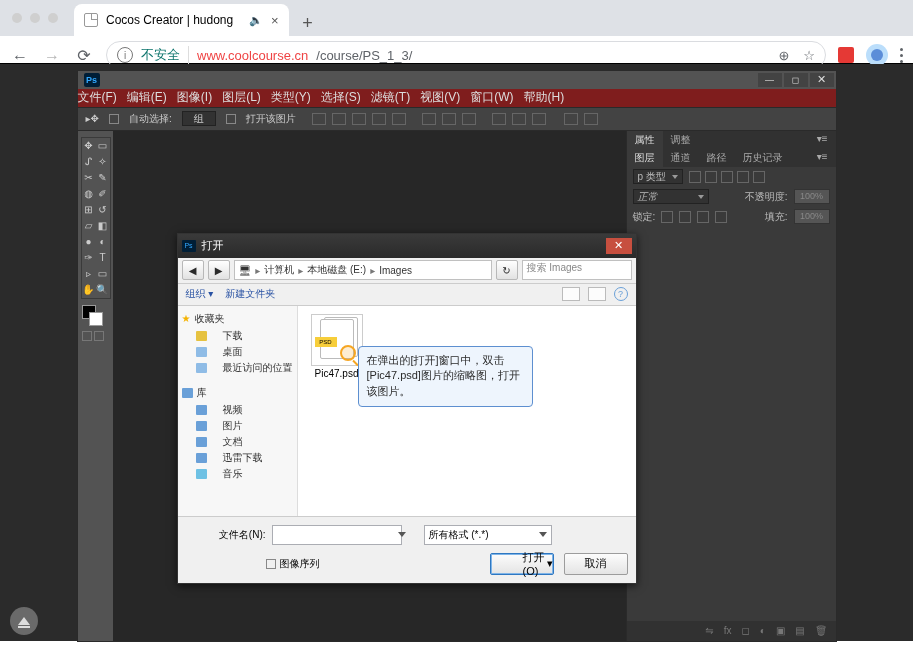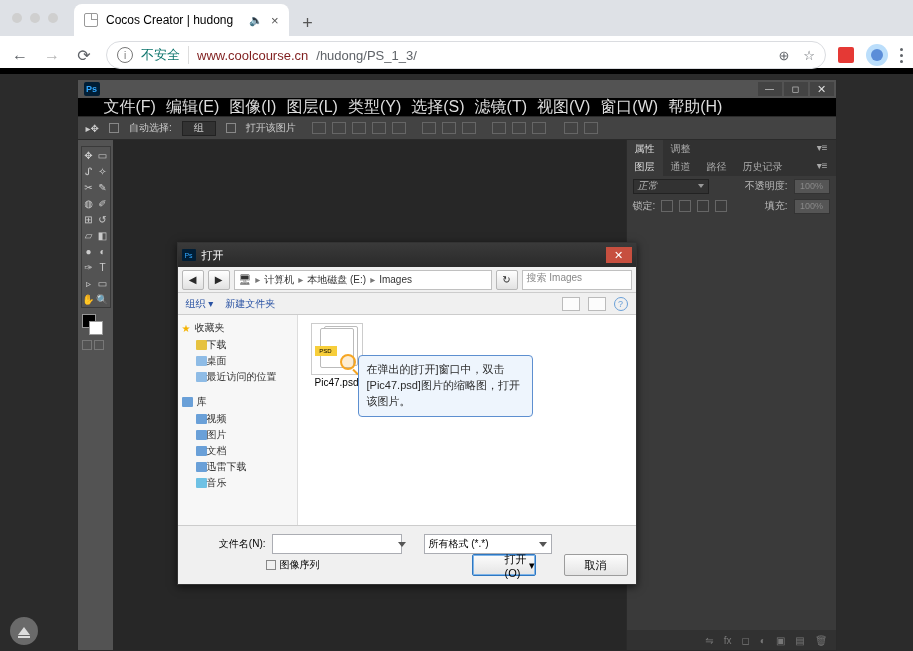--- a/index.html
+++ b/index.html
@@ -1,53 +1,53 @@
 <!DOCTYPE html>
 <html><head>
 <meta charset="utf-8">
 <style>
   * { box-sizing: border-box; font-family: "Microsoft YaHei", Arial, sans-serif; }
   body { margin:0; width:913px; height:651px; background:#fff; overflow:hidden; color:#000; }
   
-  .chrome { height:74px; border-bottom:6px solid #000000; background:#fff;}
+  .chrome { height:64px; border-bottom:1px solid #000000; background:#fff;}
   .tabrow { height:36px; display:flex; align-items:flex-end; background:#dee1e6;}
   .mac-dots { display:flex; gap:8px; padding:0 12px; align-items:center; height:36px;}
   .mdot { width:10px; height:10px; border-radius:50%; background:#cfcfcf;}
   .tab { height:32px; background:#fff; border-radius:8px 8px 0 0; display:flex; align-items:center; padding:0 10px; font-size:12px; gap:8px; margin-left:4px; min-width:210px;}
   .page-icon { width:14px; height:14px; border:1px solid #999; border-radius:2px; position:relative;}
   .page-icon:after { content:""; position:absolute; right:0; top:0; width:5px; height:5px; border-left:1px solid #999; border-bottom:1px solid #999;}
   .tab-spacer { flex:1;}
   .speak { font-size:11px; color:#555;}
   .tabx { font-size:13px; color:#555; cursor:pointer;}
   .newtab { width:26px; height:26px; display:flex; align-items:center; justify-content:center; color:#555; font-size:18px; margin-left:6px;}
   .addrbar { height:38px; display:flex; align-items:center; gap:12px; padding:0 10px;}
   .nav-ico { width:20px; text-align:center; color:#5f6368; font-size:16px;}
   .nav-ico.disabled { color:#b7b7b7;}
   .addr { flex:1; display:flex; align-items:center; gap:8px; height:28px; border:1px solid #dadce0; border-radius:14px; padding:0 10px; font-size:13px;}
   .info-ico { width:16px; height:16px; border:1px solid #777; border-radius:50%; font-size:10px; display:flex; align-items:center; justify-content:center; color:#777;}
   .insecure { color:#0f766e;}
   .divider { width:1px; height:18px; background:#ddd;}
-  .url-host { color:#7f1d1d;}
+  .url-host { color:#ef4444;}
   .url-path { color:#5f6368;}
   .addr-right { display:flex; gap:14px; color:#5f6368;}
   .red-sq { width:16px; height:16px; background:#e53935; border-radius:2px;}
   .avatar { width:22px; height:22px; border-radius:50%; background:#bbdefb; display:flex; align-items:center; justify-content:center;}
   .avatar span { width:12px; height:12px; border-radius:50%; background:#5b8dd8;}
   .dots3 { display:flex; flex-direction:column; gap:3px;}
   .dots3 i { width:3px; height:3px; background:#5f6368; border-radius:50%; display:block;}
   
-  .content { height:577px; background:#2b2b2b; display:flex; justify-content:center; align-items:flex-end; position:relative;}
+  .content { height:577px; background:#2b2b2b; display:flex; justify-content:center; align-items:center; position:relative;}
   
   .ps { margin-top:6px; width:760px; background:#535353; border:1px solid #2a2a2a; position:relative;}
   .ps-titlebar { height:18px; background:#535353; display:flex; align-items:center; justify-content:space-between; padding:0 2px;}
   .ps-logo { width:16px; height:14px; background:#001e36; color:#31a8ff; font-size:9px; font-weight:bold; display:flex; align-items:center; justify-content:center; border-radius:2px; margin-left:4px;}
   .winbtns { display:flex;}
   .wbtn { width:24px; height:14px; background:#434343; margin-left:2px; display:flex; align-items:center; justify-content:center; color:#ddd; font-size:9px;}
   .wbtn.close { font-size:11px;}
-  .ps-menu { height:18px; background:#000000; display:flex; align-items:center; gap:10px; padding-left:26px; font-size:16px; color:#ddd;}
+  .ps-menu { height:18px; background:#7f1d1d; display:flex; align-items:center; gap:10px; font-size:12px; color:#ddd;}
   .ps-options { height:24px; background:#434343; border-top:1px solid #2a2a2a; border-bottom:1px solid #2a2a2a; display:flex; align-items:center; gap:10px; padding:0 8px; font-size:10px; color:#ccc;}
   .opt-box { width:34px; height:15px; background:#323232; border:1px solid #222; display:flex; align-items:center; justify-content:center;}
   .checkbox { width:10px; height:10px; border:1px solid #888;}
   .tinyicons { display:flex; gap:6px; margin-left:6px;}
   .tinyicons span { width:14px; height:12px; border:1px solid #666;}
   .ps-body { display:flex; height:510px;}
   .toolcol { width:35px; background:#535353; padding-top:6px;}
   .toolbox { width:30px; margin-left:3px; background:#535353; border:1px solid #3a3a3a;}
   .toolrow { display:flex;}
   .tcell { width:14px; height:16px; display:flex; align-items:center; justify-content:center; color:#ccc; font-size:10px;}
@@ -82,40 +82,40 @@
   .searchbox { width:110px; height:20px; background:#fff; border:1px solid #c0c0c0; padding:0 4px; color:#888;}
   .dlg-tool { height:22px; background:#f0f0f0; border-bottom:1px solid #ccc; display:flex; align-items:center; padding:0 8px; gap:12px; font-size:10px; color:#2952a3;}
   .dlg-tool-right { margin-left:auto; display:flex; gap:8px; color:#555;}
   .dbox { width:18px; height:14px; border:1px solid #bbb; background:#fcfcfc;}
   .helpico { width:14px; height:14px; border:1px solid #6aa0d8; border-radius:50%; color:#6aa0d8; display:flex; align-items:center; justify-content:center; font-size:9px;}
   .dlg-body { display:flex; height:210px;}
   .dlg-side { width:120px; background:#f7f7f7; border-right:1px solid #ddd; padding:6px 4px; font-size:10px;}
   .sidegrp { margin-bottom:10px;}
   .sidehead { display:flex; align-items:center; gap:4px; color:#333; margin-bottom:2px;}
   .star { color:#f5b301;}
-  .sideitem { display:flex; align-items:center; gap:0; padding:1px 0 1px 14px; color:#333;}
+  .sideitem { display:flex; align-items:center; gap:16px; padding:1px 0 1px 14px; color:#333;}
   .sideicon { width:11px; height:10px; background:#e6c240; border-radius:1px;}
   .foldericon { width:11px; height:10px; background:#8fbce6; border-radius:1px;}
   .libicon { width:11px; height:10px; background:#6aa0d8; border-radius:1px;}
   .dlg-files { flex:1; background:#fff; padding:8px; position:relative;}
   .thumb { width:62px; text-align:center;}
   .thumb-box { width:52px; height:52px; border:1px solid #ccc; margin:0 auto; position:relative; background:#fff;}
   .psd-badge { position:absolute; left:3px; top:22px; width:22px; height:10px; background:#f7ce3a; font-size:6px; display:flex; align-items:center; justify-content:center;}
   .thumb-paper { position:absolute; left:8px; top:4px; width:34px; height:40px; background:#fff; border:1px solid #bbb; border-radius:2px;}
   .thumb-paper.back { left:12px; top:2px;}
   .mag { position:absolute; right:6px; bottom:4px; width:16px; height:16px; border:2px solid #f6a623; border-radius:50%; background:rgba(246,166,35,.2);}
   .mag:after { content:""; position:absolute; right:-5px; bottom:-5px; width:7px; height:2px; background:#f6a623; transform:rotate(45deg);}
   .thumb-label { font-size:10px; margin-top:2px;}
   .tooltip { position:absolute; left:60px; top:40px; width:175px; background:#eef5fd; border:1px solid #5d8fd0; border-radius:4px; padding:6px 8px; font-size:11px; color:#2b2b2b; line-height:1.45;}
   .dlg-bottom { border-top:1px solid #ccc; background:#f0f0f0; padding:8px;}
   .fname { display:flex; align-items:center; gap:6px; font-size:10px;}
   .fname-input { flex:0 0 130px; height:20px; border:1px solid #abadb3; background:#fff;}
   .fname-sel { flex:0 0 128px; height:20px; border:1px solid #abadb3; background:#fff; display:flex; align-items:center; justify-content:space-between; padding:0 4px;}
   .fname-sel i { border-left:4px solid transparent; border-right:4px solid transparent; border-top:5px solid #555;}
-  .dlg-actions { display:flex; align-items:center; gap:28px; padding-left:80px;}
+  .dlg-actions { display:flex; align-items:center; gap:10px; margin-top:8px; padding-left:80px;}
   .chk { display:flex; align-items:center; gap:4px; font-size:10px;}
   .btn { width:64px; height:22px; border:1px solid #9c9c9c; background:linear-gradient(#fcfcfc,#e4e4e4); border-radius:2px; font-size:11px; display:flex; align-items:center; justify-content:center;}
   .btn.primary { border:1px solid #2e77c1; box-shadow:0 0 0 1px #7eb4e8 inset;padding-left:32px;}
   .eject { position:absolute; left:10px; bottom:6px; width:28px; height:28px; border-radius:50%; background:#6a6a6a; display:flex; align-items:center; justify-content:center;}
   .eject i { width:0; height:0; border-left:6px solid transparent; border-right:6px solid transparent; border-bottom:8px solid #ddd; display:block;}
   .eject:after { content:""; position:absolute; bottom:7px; width:12px; height:2px; background:#ddd;}
 </style>
 </head>
 <body>
 
@@ -137,21 +137,21 @@
   </div>
   <div class="addrbar">
     <span class="nav-ico">←</span>
     <span class="nav-ico disabled">→</span>
     <span class="nav-ico">⟳</span>
     <div class="addr">
       <span class="info-ico">i</span>
       <span class="insecure">不安全</span>
       <span class="divider"></span>
       <span class="url-host">www.coolcourse.cn</span>
-        <span class="url-path">/hudong/PS_1_3/</span>
+        <span class="url-path">/course/PS_1_3/</span>
       <span style="flex:1"></span>
       <div class="addr-right">
         <span>⊕</span>
         <span>☆</span>
       </div>
     </div>
     <span class="red-sq"></span>
     <span class="avatar">
         <span></span>
       </span>
@@ -398,20 +398,33 @@
         </div>
         <div class="panel-tabs2">
           <span class="ptab active">图层</span>
           <span class="ptab">通道</span>
           <span class="ptab">路径</span>
           <span class="ptab">历史记录</span>
           <span style="flex:1"></span>
             <span class="ptab">▾≡</span>
         </div>
         <div class="panel-row">
+          <span class="droplike">
+              <span>p 类型</span>
+              <i></i>
+            </span>
+          <div style="display:flex; gap:4px;">
+            <span style="width:12px;height:12px;border:1px solid #666;"></span>
+            <span style="width:12px;height:12px;border:1px solid #666;"></span>
+            <span style="width:12px;height:12px;border:1px solid #666;"></span>
+            <span style="width:12px;height:12px;border:1px solid #666;"></span>
+            <span style="width:12px;height:12px;border:1px solid #666;"></span>
+          </div>
+        </div>
+        <div class="panel-row">
           <span class="droplike" style="min-width:76px;font-style:italic;">
               <span>正常</span>
               <i></i>
             </span>
           <span style="flex:1"></span>
           <span>不透明度:</span>
           <span class="numbox">100%</span>
         </div>
         <div class="panel-row">
           <span>锁定:</span>

